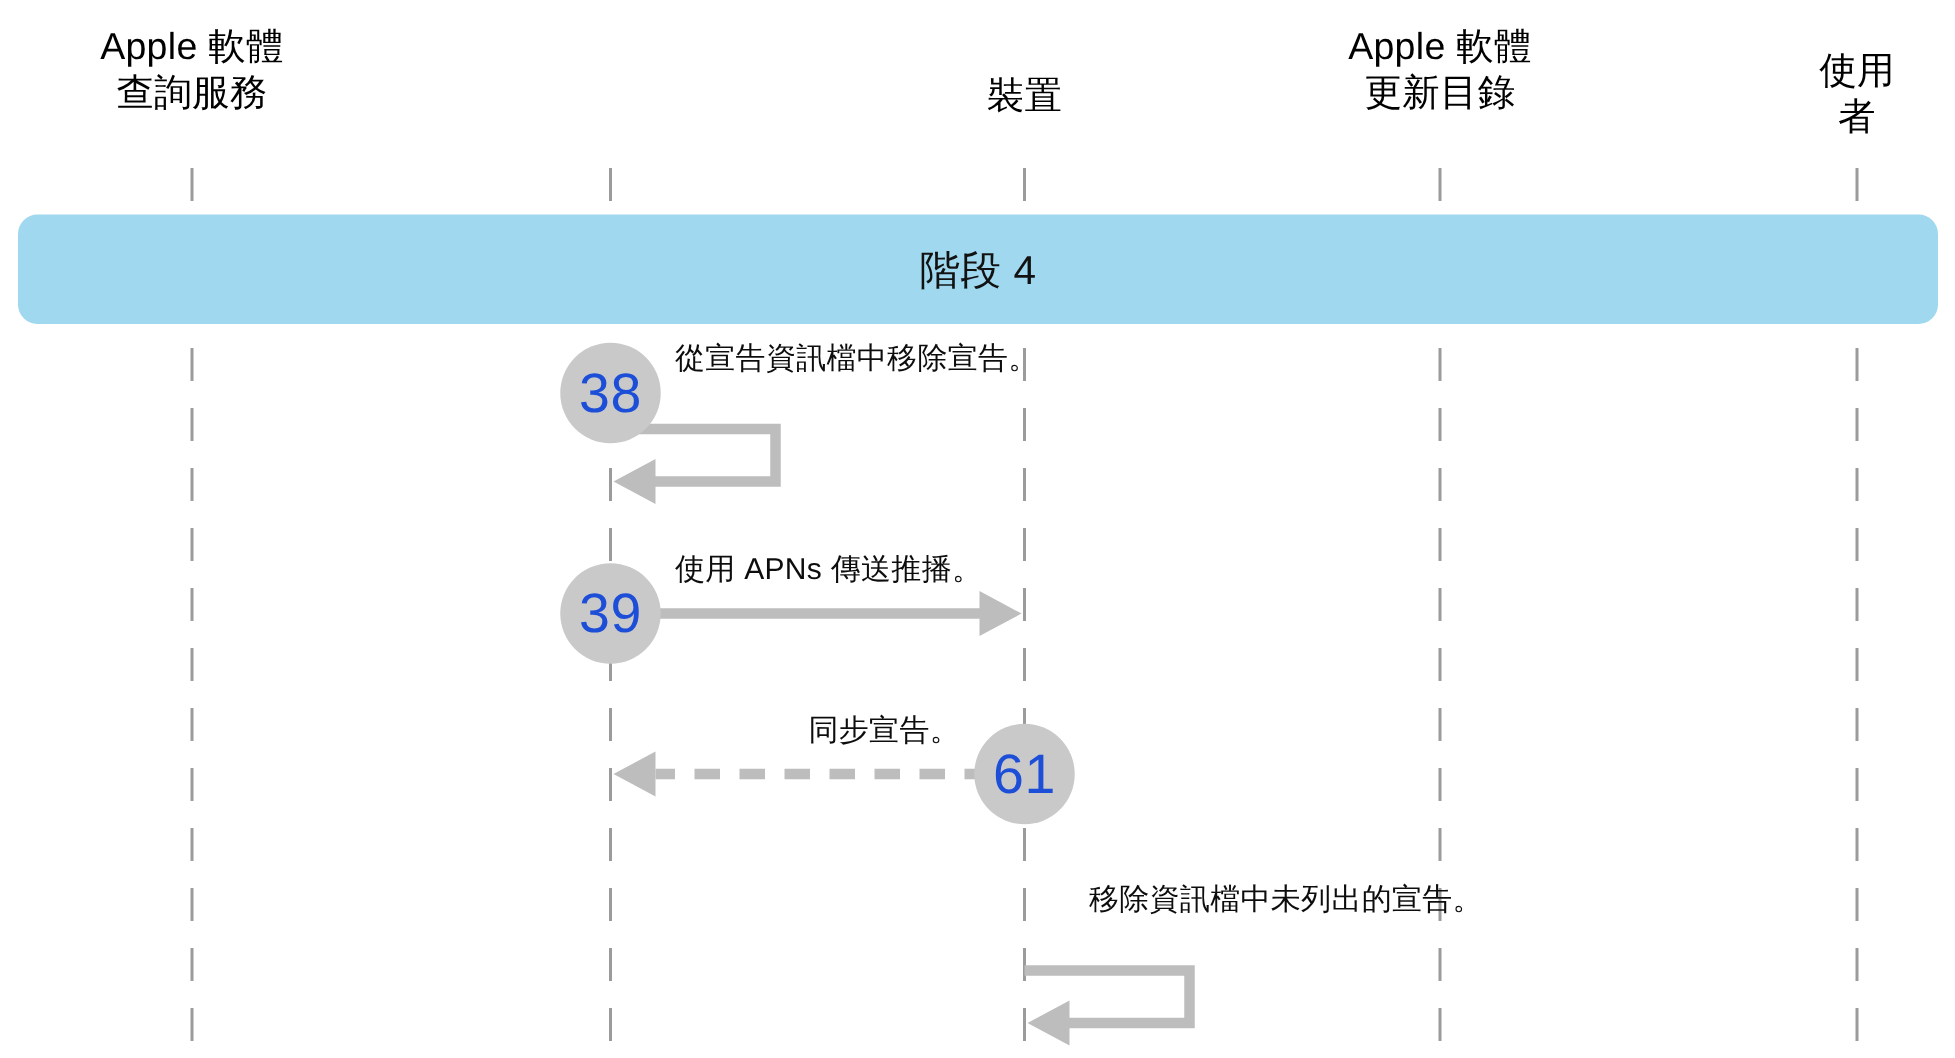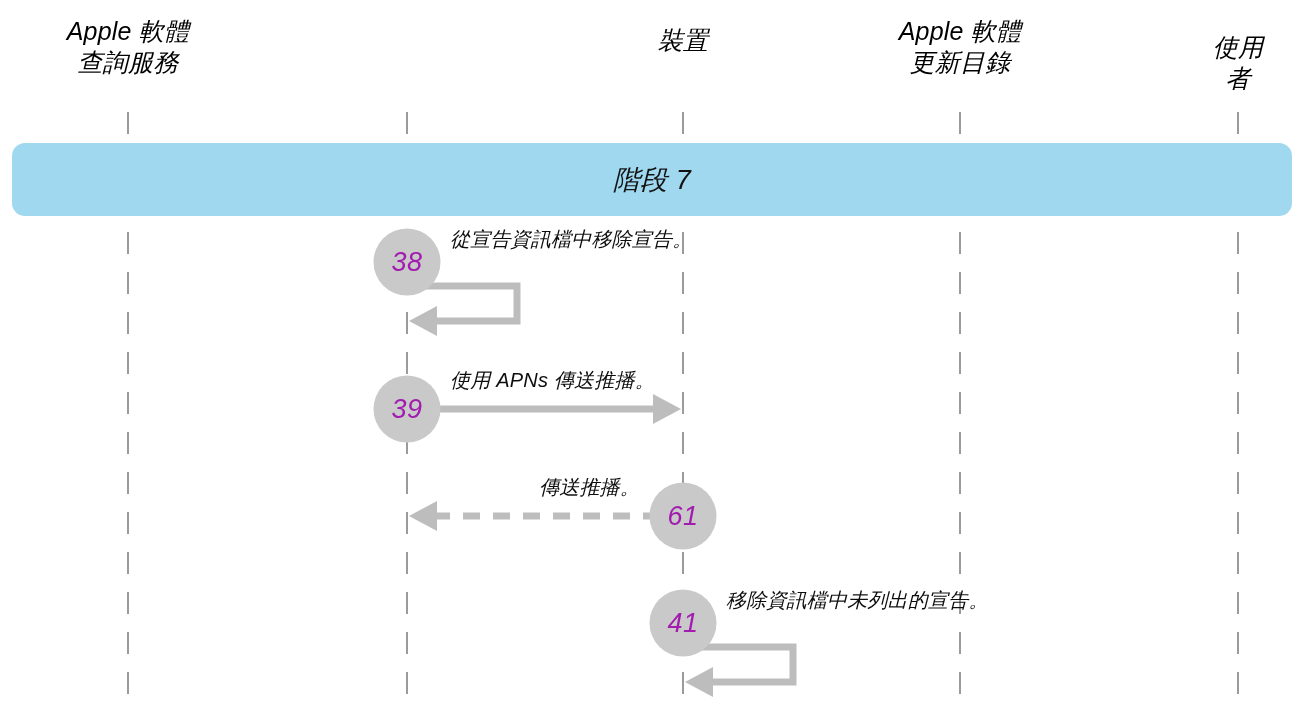--- a/index.html
+++ b/index.html
@@ -12,21 +12,20 @@
     font-family: "Liberation Sans", "DejaVu Sans", sans-serif;
     color: #1d1d1f;
     -webkit-font-smoothing: antialiased;
   }
   #stage {
     position: relative;
     width: 1303px;
     height: 705px;
     background: #ffffff;
     overflow: hidden;
-    font-style: italic;
   }
 
   
   .col-header {
     position: absolute;
     text-align: center;
     font-size: 25px;
     line-height: 1.22;
     font-weight: 400;
     color: #000000;
@@ -74,22 +73,22 @@
     height: 67px;
     border-radius: 50%;
     background: #c9c9c9;
     display: flex;
     align-items: center;
     justify-content: center;
     transform: translate(-50%, -50%);
     z-index: 5;
   }
   .step-circle .num {
-    font-size: 27px;
-    color: #a21caf;
+    font-size: 37px;
+    color: #1d4ed8;
     letter-spacing: 0.5px;
   }
 
   
   .msg-label {
     position: absolute;
     font-size: 20px;
     line-height: 1.25;
     color: #0d0d0d;
     white-space: nowrap;
@@ -109,33 +108,33 @@
     z-index: 2;
   }
 </style>
 </head>
 <body>
 
 <div id="stage">
 
   <div class="col-header" style="left:128px;">Apple 軟體
 查詢服務</div>
-  <div class="col-header" style="left:683px; top:25px;">裝置</div>
+  <div class="col-header" style="left:683px; top:49px;">裝置</div>
   <div class="col-header" style="left:960px;">Apple 軟體
 更新目錄</div>
   <div class="col-header" style="left:1238px; top:32px;">使用者</div>
 
   <div class="lifeline" style="left:128px;"></div>
   <div class="lifeline" style="left:407px;"></div>
   <div class="lifeline" style="left:683px;"></div>
   <div class="lifeline" style="left:960px;"></div>
   <div class="lifeline" style="left:1238px;"></div>
 
   <div class="phase-banner">
-    <span class="phase-label">階段 7</span>
+    <span class="phase-label">階段 4</span>
   </div>
 
   <svg id="arrow-layer" viewBox="0 0 1303 705" width="1303" height="705">
 
     <g>
       <path d="M 407 286 L 517 286 L 517 321 L 425 321" fill="none" stroke="#bdbdbd" stroke-width="7" stroke-linejoin="miter" stroke-linecap="butt"></path>
       <path d="M 409 321 L 437 306 L 437 336 Z" fill="#bdbdbd"></path>
     </g>
 
     <g>
@@ -156,22 +155,19 @@
 
   <div class="step-circle" style="left:407px; top:262px;">
     <span class="num">38</span>
   </div>
   <div class="step-circle" style="left:407px; top:409px;">
     <span class="num">39</span>
   </div>
   <div class="step-circle" style="left:683px; top:516px;">
     <span class="num">61</span>
   </div>
-  <div class="step-circle" style="left:683px; top:623px;">
-    <span class="num">41</span>
-  </div>
 
   <div class="msg-label align-left" style="left:450px; top:252px;">從宣告資訊檔中移除宣告。</div>
   <div class="msg-label align-left" style="left:450px; top:393px;">使用 APNs 傳送推播。</div>
-  <div class="msg-label align-right" style="left:640px; top:500px;">傳送推播。</div>
+  <div class="msg-label align-right" style="left:640px; top:500px;">同步宣告。</div>
   <div class="msg-label align-left" style="left:726px; top:613px;text-align:right;">移除資訊檔中未列出的宣告。</div>
 
 </div>
 
 </body></html>

